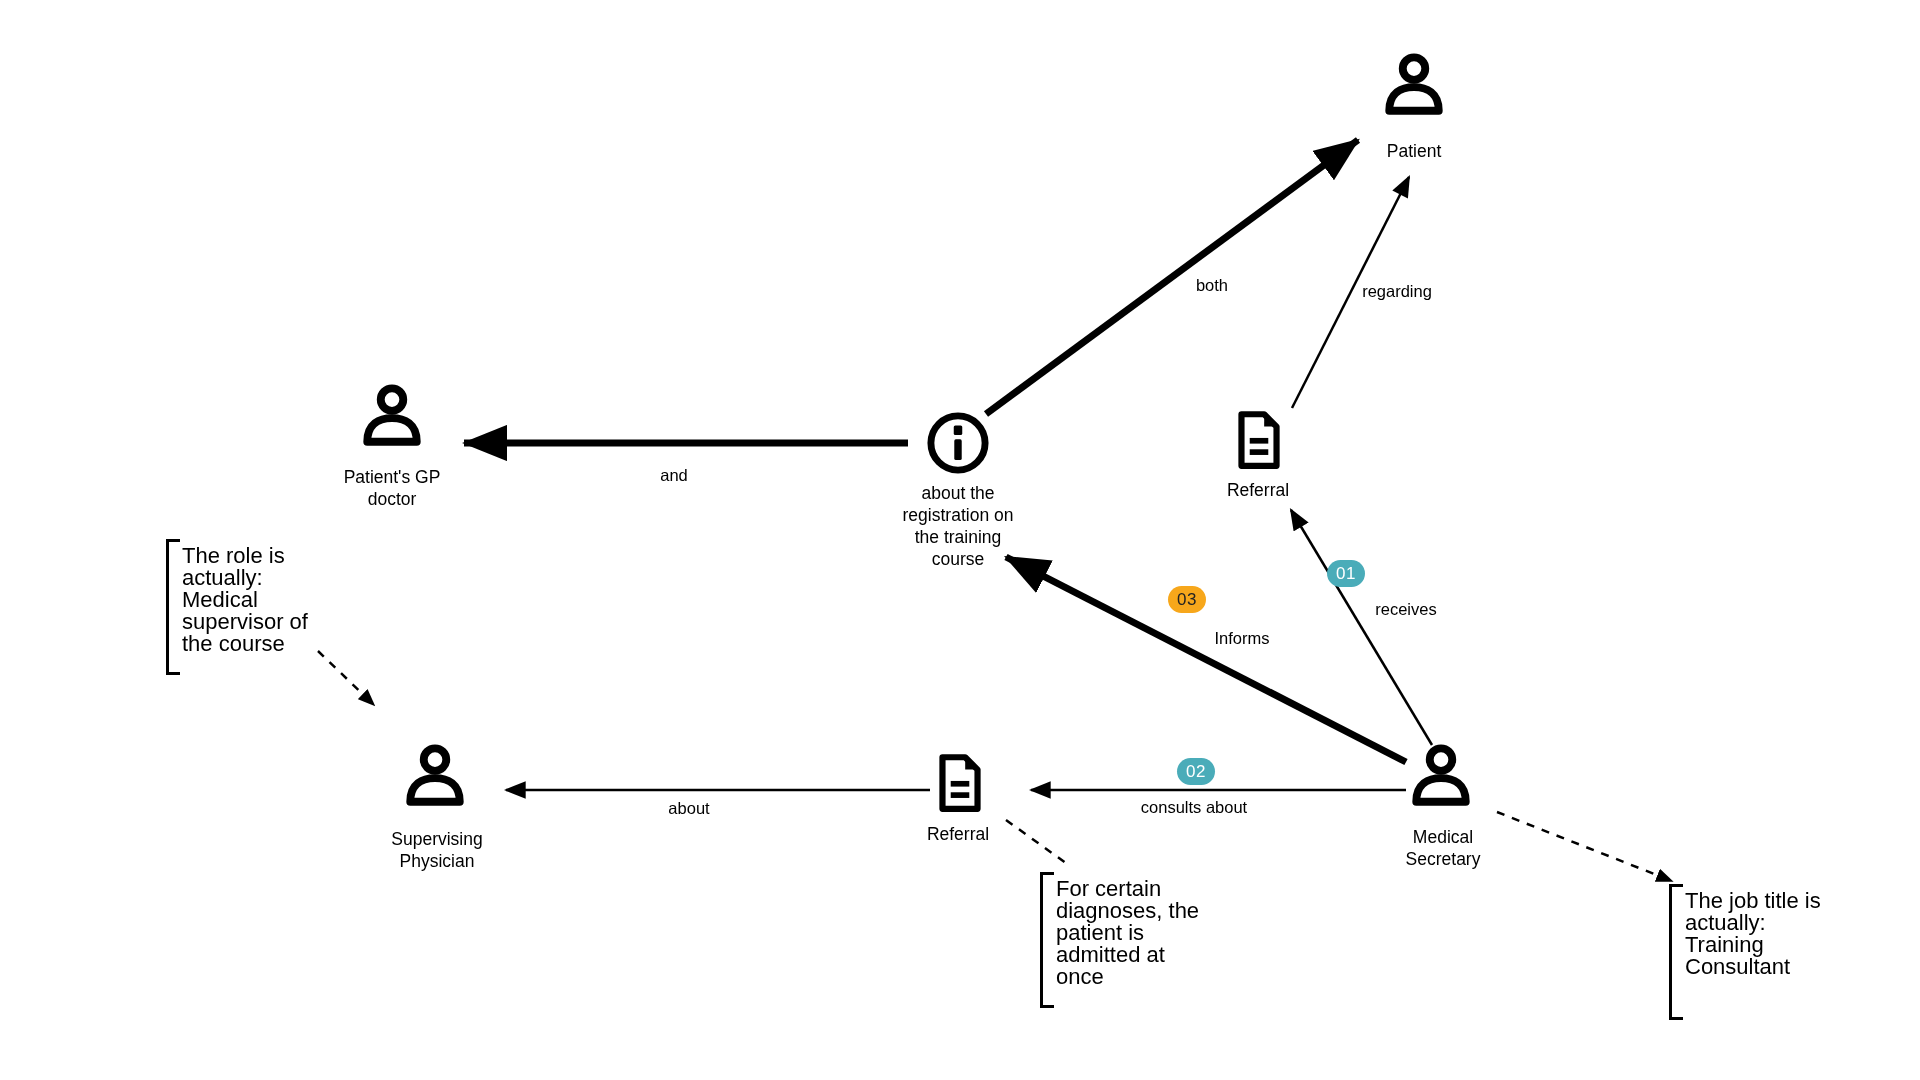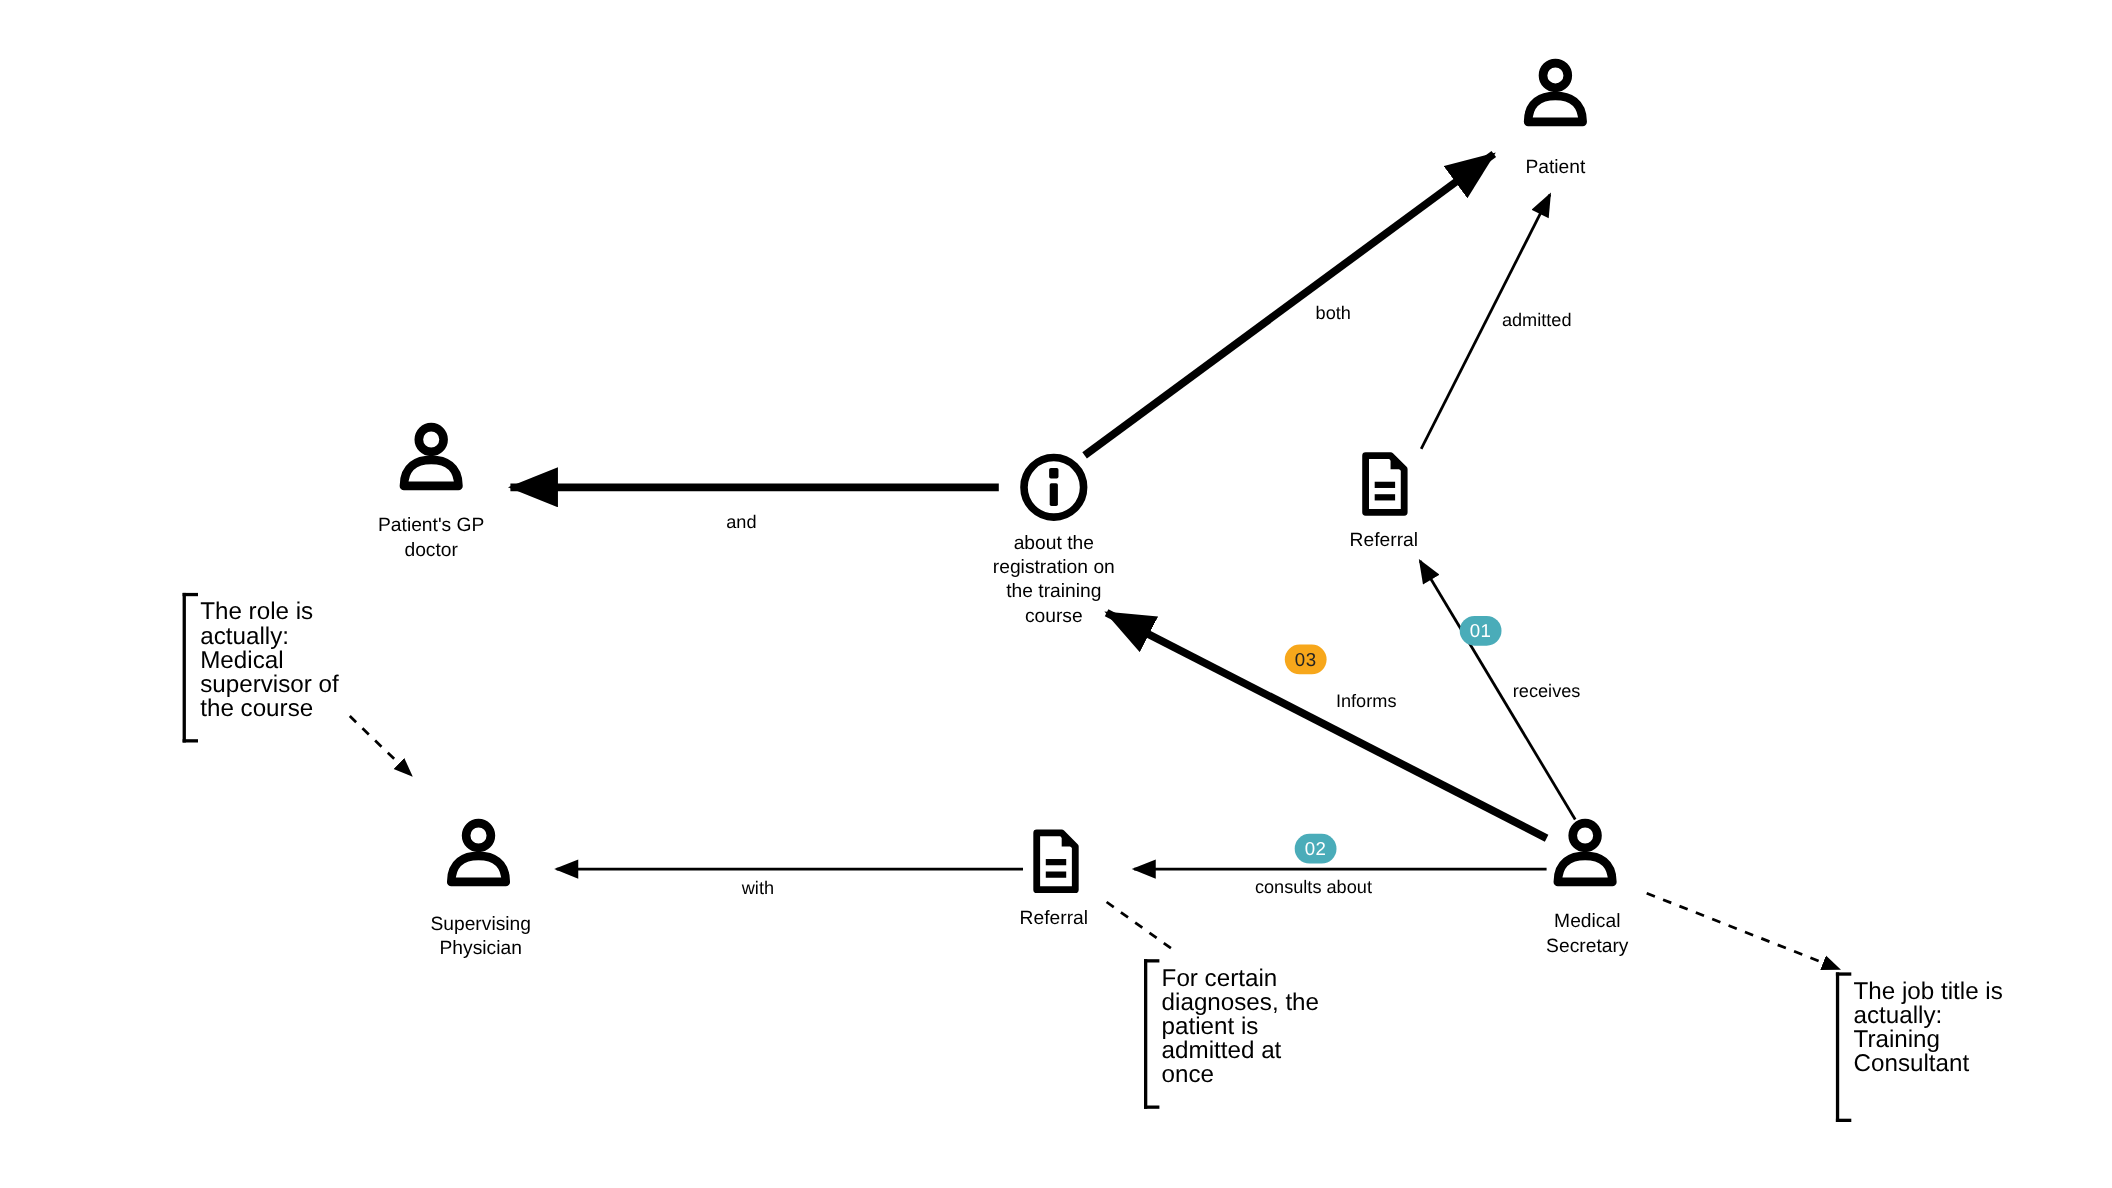--- a/index.html
+++ b/index.html
@@ -131,25 +131,25 @@
       <path d="M10 54 C10 38 21 33 32 33 C43 33 54 38 54 54 Z" fill="none" stroke="#000" stroke-width="7" stroke-linejoin="round"></path>
     </svg>
   </div>
   <div class="node-label" style="left:1443px; top:826px;">
     <div>Medical</div>
     <div>Secretary</div>
   </div>
 
   <div class="edge-label" style="left:674px;  top:464px;">and</div>
   <div class="edge-label" style="left:1212px; top:274px;">both</div>
-  <div class="edge-label" style="left:1397px; top:280px;">admitted</div>
-  <div class="edge-label" style="left:1406px; top:618px;">receives</div>
+  <div class="edge-label" style="left:1397px; top:280px;">regarding</div>
+  <div class="edge-label" style="left:1406px; top:598px;">receives</div>
   <div class="edge-label" style="left:1242px; top:627px;">Informs</div>
   <div class="edge-label" style="left:1194px; top:796px;">consults about</div>
-  <div class="edge-label" style="left:689px;  top:797px;">with</div>
+  <div class="edge-label" style="left:689px;  top:797px;">about</div>
 
   <div class="badge teal" style="left:1327px; top:560px;">01</div>
   <div class="badge teal" style="left:1177px; top:758px;">02</div>
   <div class="badge orange" style="left:1168px; top:586px;">03</div>
 
   <div class="note" style="left:182px; top:545px;">
     <div class="bracket" style="height:130px;"></div>
     <div class="line">The role is</div>
     <div class="line">actually:</div>
     <div class="line">Medical</div>

